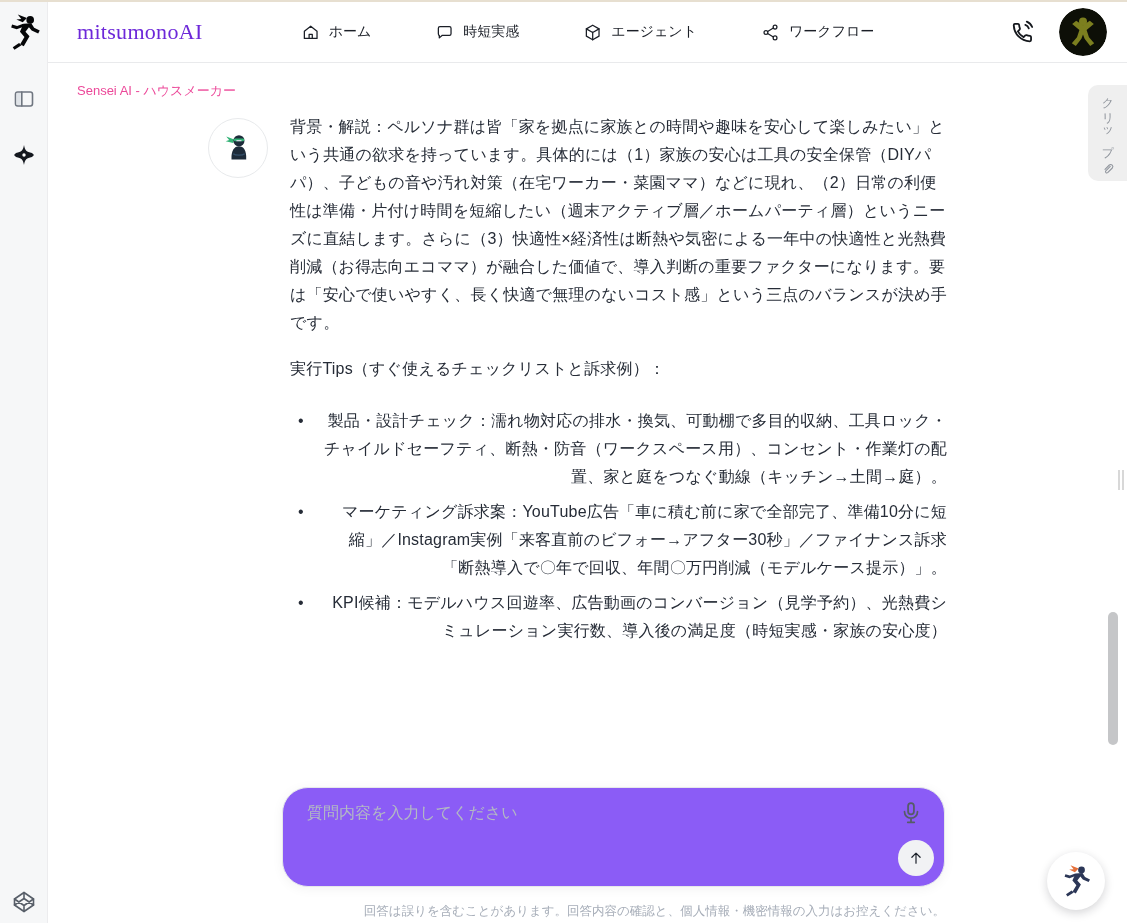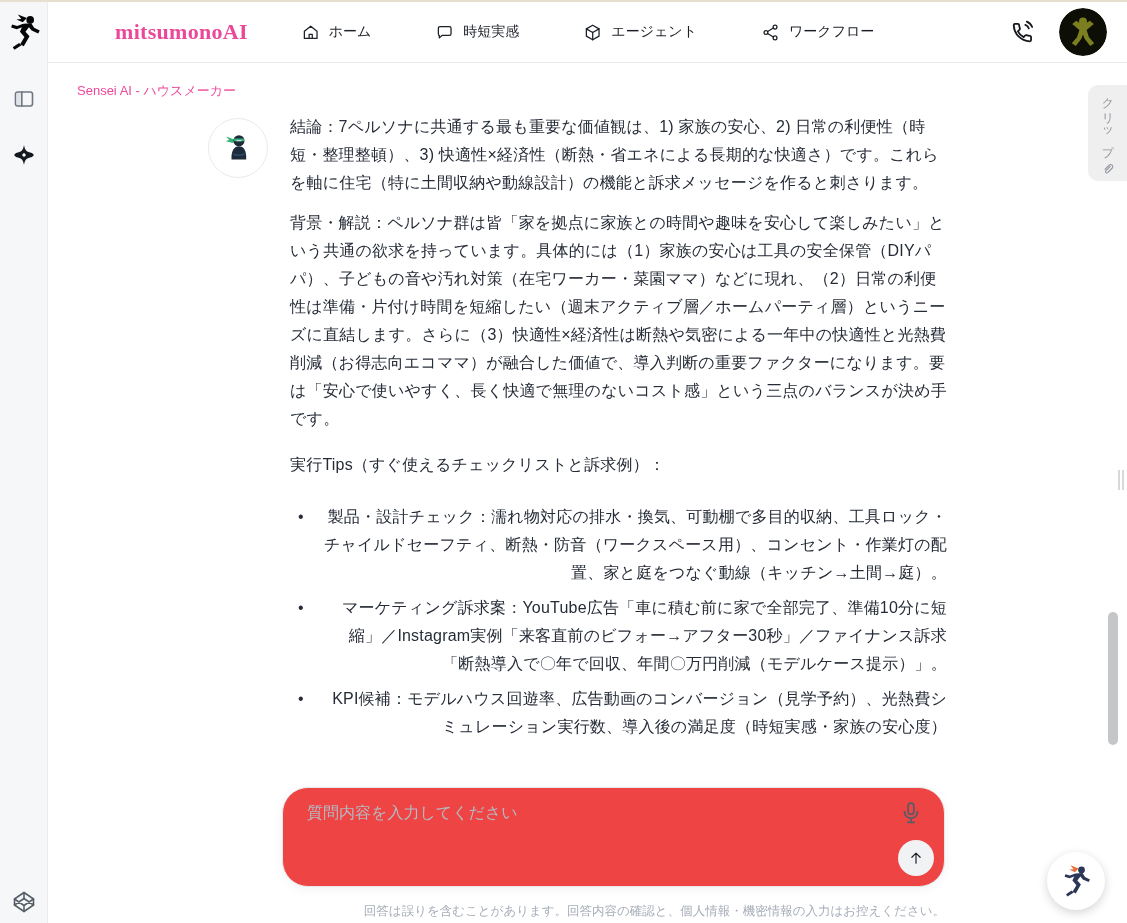--- a/index.html
+++ b/index.html
@@ -13,21 +13,21 @@
   
   .sidebar { position:absolute; left:0; top:2px; bottom:0; width:48px; background:#f6f7f8; border-right:1px solid #ececee; z-index:20; }
   .sidebar .logo-btn { position:absolute; left:6px; top:10px; width:36px; height:40px; cursor:pointer; }
   .rail-icon { position:absolute; left:12px; width:24px; height:24px; color:#6f7680; cursor:pointer; }
   .rail-icon.toggle { top:85px; }
   .rail-icon.spark { top:141px; color:#14181f; }
   .rail-icon.boxes { top:888px; color:#575e68; }
 
   
   .navbar { position:absolute; left:48px; top:2px; right:0; height:61px; background:#ffffff; border-bottom:1px solid #e9eaec; z-index:10; }
-  .brand { position:absolute; left:29px; top:17px; font-family:"Liberation Serif", serif; font-size:22px; font-weight:700; color:#ec4899; letter-spacing:0.3px; cursor:pointer;margin-left:38px; }
+  .brand { position:absolute; left:29px; top:17px; font-family:"Liberation Serif", serif; font-size:22px; font-weight:400; color:#6d28d9; letter-spacing:0.3px; cursor:pointer; }
   .nav-items { position:absolute; left:50%; transform:translateX(-50%); top:0; height:100%; display:flex; align-items:center; gap:64px; }
   .nav-item { display:flex; align-items:center; gap:9px; font-size:14px; color:#1b1f27; cursor:pointer; white-space:nowrap; }
   .nav-item svg { width:19px; height:19px; }
   .nav-right { position:absolute; right:20px; top:0; height:100%; display:flex; align-items:center; gap:23px; }
   .call-icon { width:27px; height:27px; color:#15181d; cursor:pointer; }
   .avatar { width:48px; height:48px; border-radius:50%; overflow:hidden; cursor:pointer; }
 
   
   .breadcrumb { position:absolute; left:77px; top:82px; font-size:13px; color:#ec4899; z-index:5; }
 
@@ -45,21 +45,21 @@
   
   .clip-tab { position:absolute; right:0; top:85px; width:39px; height:96px; background:#efefef; border-radius:10px 0 0 10px; display:flex; flex-direction:column; align-items:center; justify-content:center; gap:9px; cursor:pointer; z-index:6; }
   .clip-tab .clip-label { writing-mode:vertical-rl; font-size:12px; color:#8f949c; letter-spacing:2px; }
   .clip-tab svg { width:16px; height:16px; color:#8f949c; }
 
   
   .scroll-thumb { position:absolute; left:1108px; top:612px; width:10px; height:133px; border-radius:5px; background:#c5c6c8; z-index:6; cursor:pointer; }
   .resize-handle { position:absolute; left:1118px; top:470px; width:6px; height:20px; border-left:2px solid #d8d8d8; border-right:2px solid #d8d8d8; z-index:6; cursor:col-resize; }
 
   
-  .composer { position:absolute; left:282px; top:787px; width:663px; height:100px; background:#ef4444; border:1px solid #e6e8eb; border-radius:26px; box-shadow:0 2px 12px rgba(20,24,31,0.05); z-index:8; }
+  .composer { position:absolute; left:282px; top:787px; width:663px; height:100px; background:#8b5cf6; border:1px solid #e6e8eb; border-radius:26px; box-shadow:0 2px 12px rgba(20,24,31,0.05); z-index:8; }
   .composer textarea { position:absolute; left:24px; top:15px; width:560px; height:66px; border:none; outline:none; resize:none; background:transparent; font-family:"Liberation Sans", sans-serif; font-size:16px; color:#262c37; }
   .composer textarea::placeholder { color:#b3bac3; }
   .mic-btn { position:absolute; right:20px; top:12px; width:26px; height:26px; color:#555c66; cursor:pointer; background:none; border:none; padding:0; }
   .send-btn { position:absolute; right:10px; bottom:10px; width:36px; height:36px; border-radius:50%; background:#f1f2f4; border:none; display:flex; align-items:center; justify-content:center; cursor:pointer; color:#1c212a; }
   .send-btn svg { width:18px; height:18px; }
 
   
   .footer-note { position:absolute; left:282px; top:903px; width:663px; text-align:right; font-size:12.5px; color:#a6adb8; z-index:8; }
 
   
@@ -158,21 +158,20 @@
       <svg viewBox="0 0 24 24">
         <path d="M9.6 6.6 L4.6 4.8 L6.4 7 L4.2 7.8 L9 8.8 Z" fill="#34b377"></path>
         <circle cx="12.6" cy="7.4" r="3.5" fill="#1d2b3a"></circle>
         <rect x="9.4" y="6" width="6.5" height="1.7" rx="0.8" fill="#34b377"></rect>
         <rect x="10.9" y="6.9" width="3.4" height="0.9" rx="0.45" fill="#cfd8e0"></rect>
         <path d="M7.9 19.2 C7.6 13.8 9.6 10.9 12.6 10.9 C15.6 10.9 17.4 13.6 17.2 19.2 Z" fill="#1d2b3a"></path>
         <path d="M9 15.6 C10.2 16.8 15 16.8 16.2 15.6" stroke="#34506b" stroke-width="0.8" fill="none"></path>
       </svg>
     </div>
     <div class="msg-body">
-      <p>結論：7ペルソナに共通する最も重要な価値観は、1) 家族の安心、2) 日常の利便性（時短・整理整頓）、3) 快適性×経済性（断熱・省エネによる長期的な快適さ）です。これらを軸に住宅（特に土間収納や動線設計）の機能と訴求メッセージを作ると刺さります。</p>
       <p>背景・解説：ペルソナ群は皆「家を拠点に家族との時間や趣味を安心して楽しみたい」という共通の欲求を持っています。具体的には（1）家族の安心は工具の安全保管（DIYパパ）、子どもの音や汚れ対策（在宅ワーカー・菜園ママ）などに現れ、（2）日常の利便性は準備・片付け時間を短縮したい（週末アクティブ層／ホームパーティ層）というニーズに直結します。さらに（3）快適性×経済性は断熱や気密による一年中の快適性と光熱費削減（お得志向エコママ）が融合した価値で、導入判断の重要ファクターになります。要は「安心で使いやすく、長く快適で無理のないコスト感」という三点のバランスが決め手です。</p>
       <p class="tips-head">実行Tips（すぐ使えるチェックリストと訴求例）：</p>
       <ul>
         <li><span>製品・設計チェック：濡れ物対応の排水・換気、可動棚で多目的収納、工具ロック・チャイルドセーフティ、断熱・防音（ワークスペース用）、コンセント・作業灯の配置、家と庭をつなぐ動線（キッチン→土間→庭）。</span></li>
         <li><span>マーケティング訴求案：YouTube広告「車に積む前に家で全部完了、準備10分に短縮」／Instagram実例「来客直前のビフォー→アフター30秒」／ファイナンス訴求「断熱導入で〇年で回収、年間〇万円削減（モデルケース提示）」。</span></li>
         <li><span>KPI候補：モデルハウス回遊率、広告動画のコンバージョン（見学予約）、光熱費シミュレーション実行数、導入後の満足度（時短実感・家族の安心度）</span></li>
       </ul>
     </div>
   </div>
 

